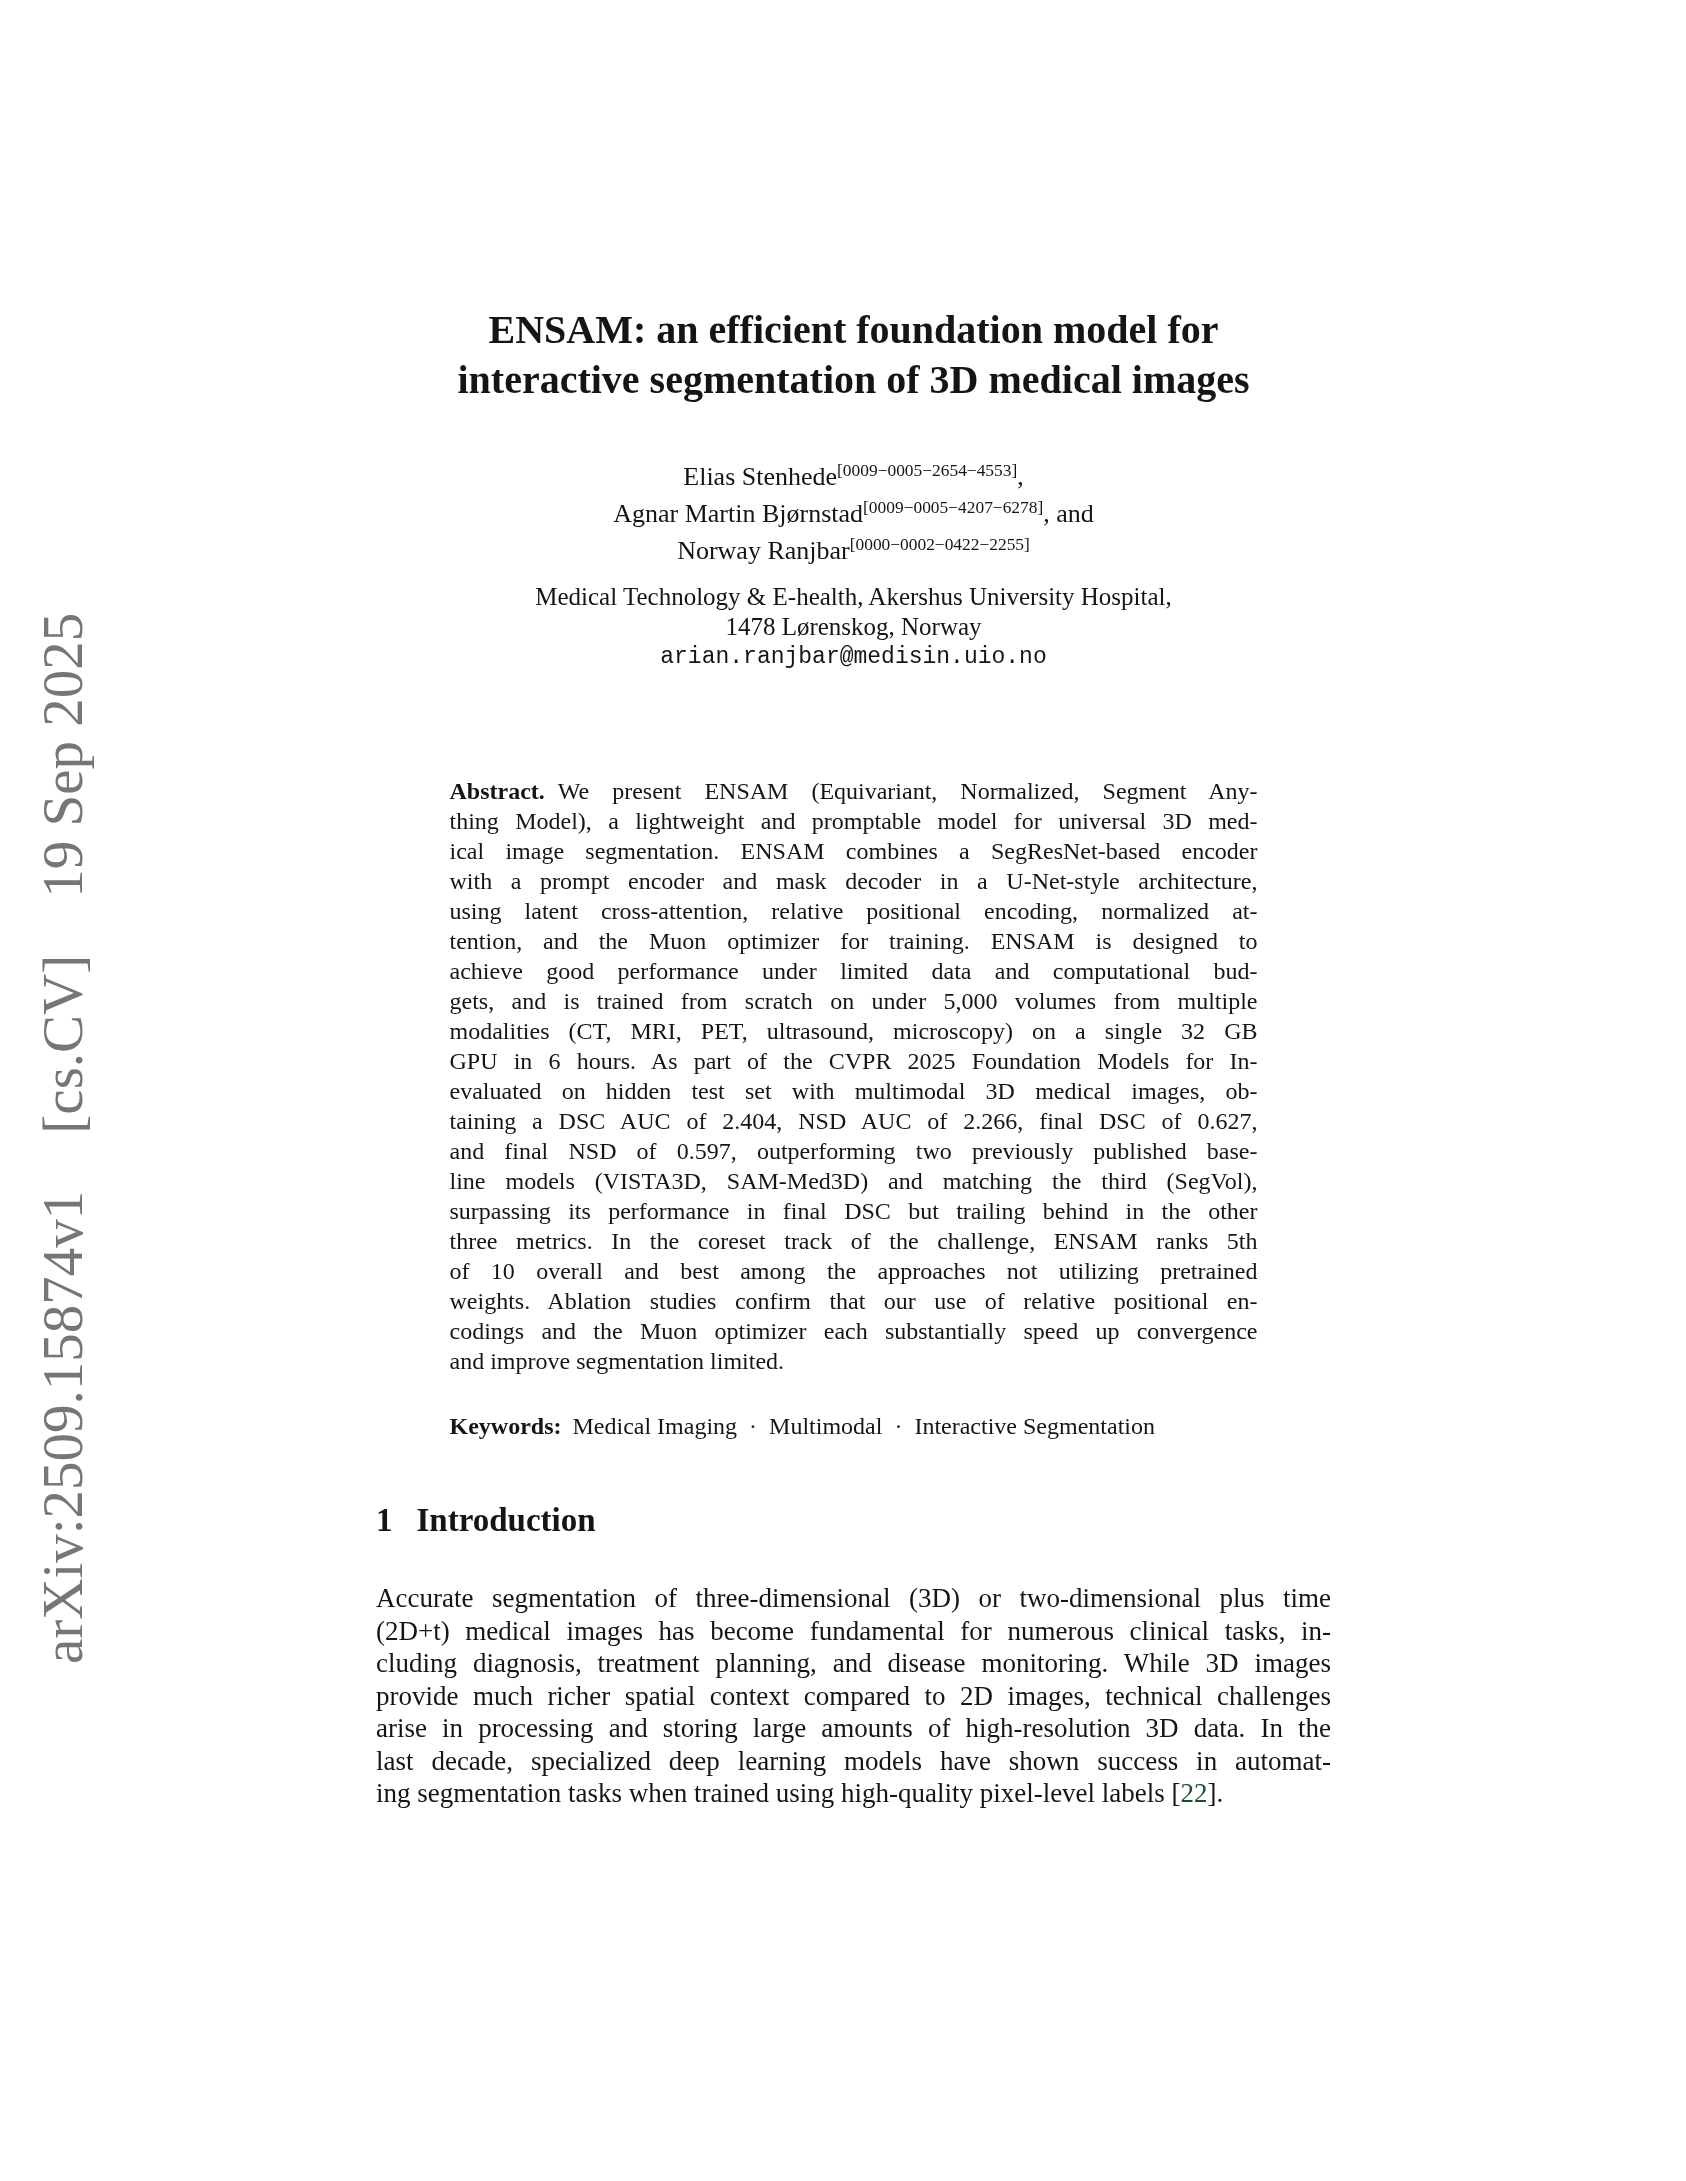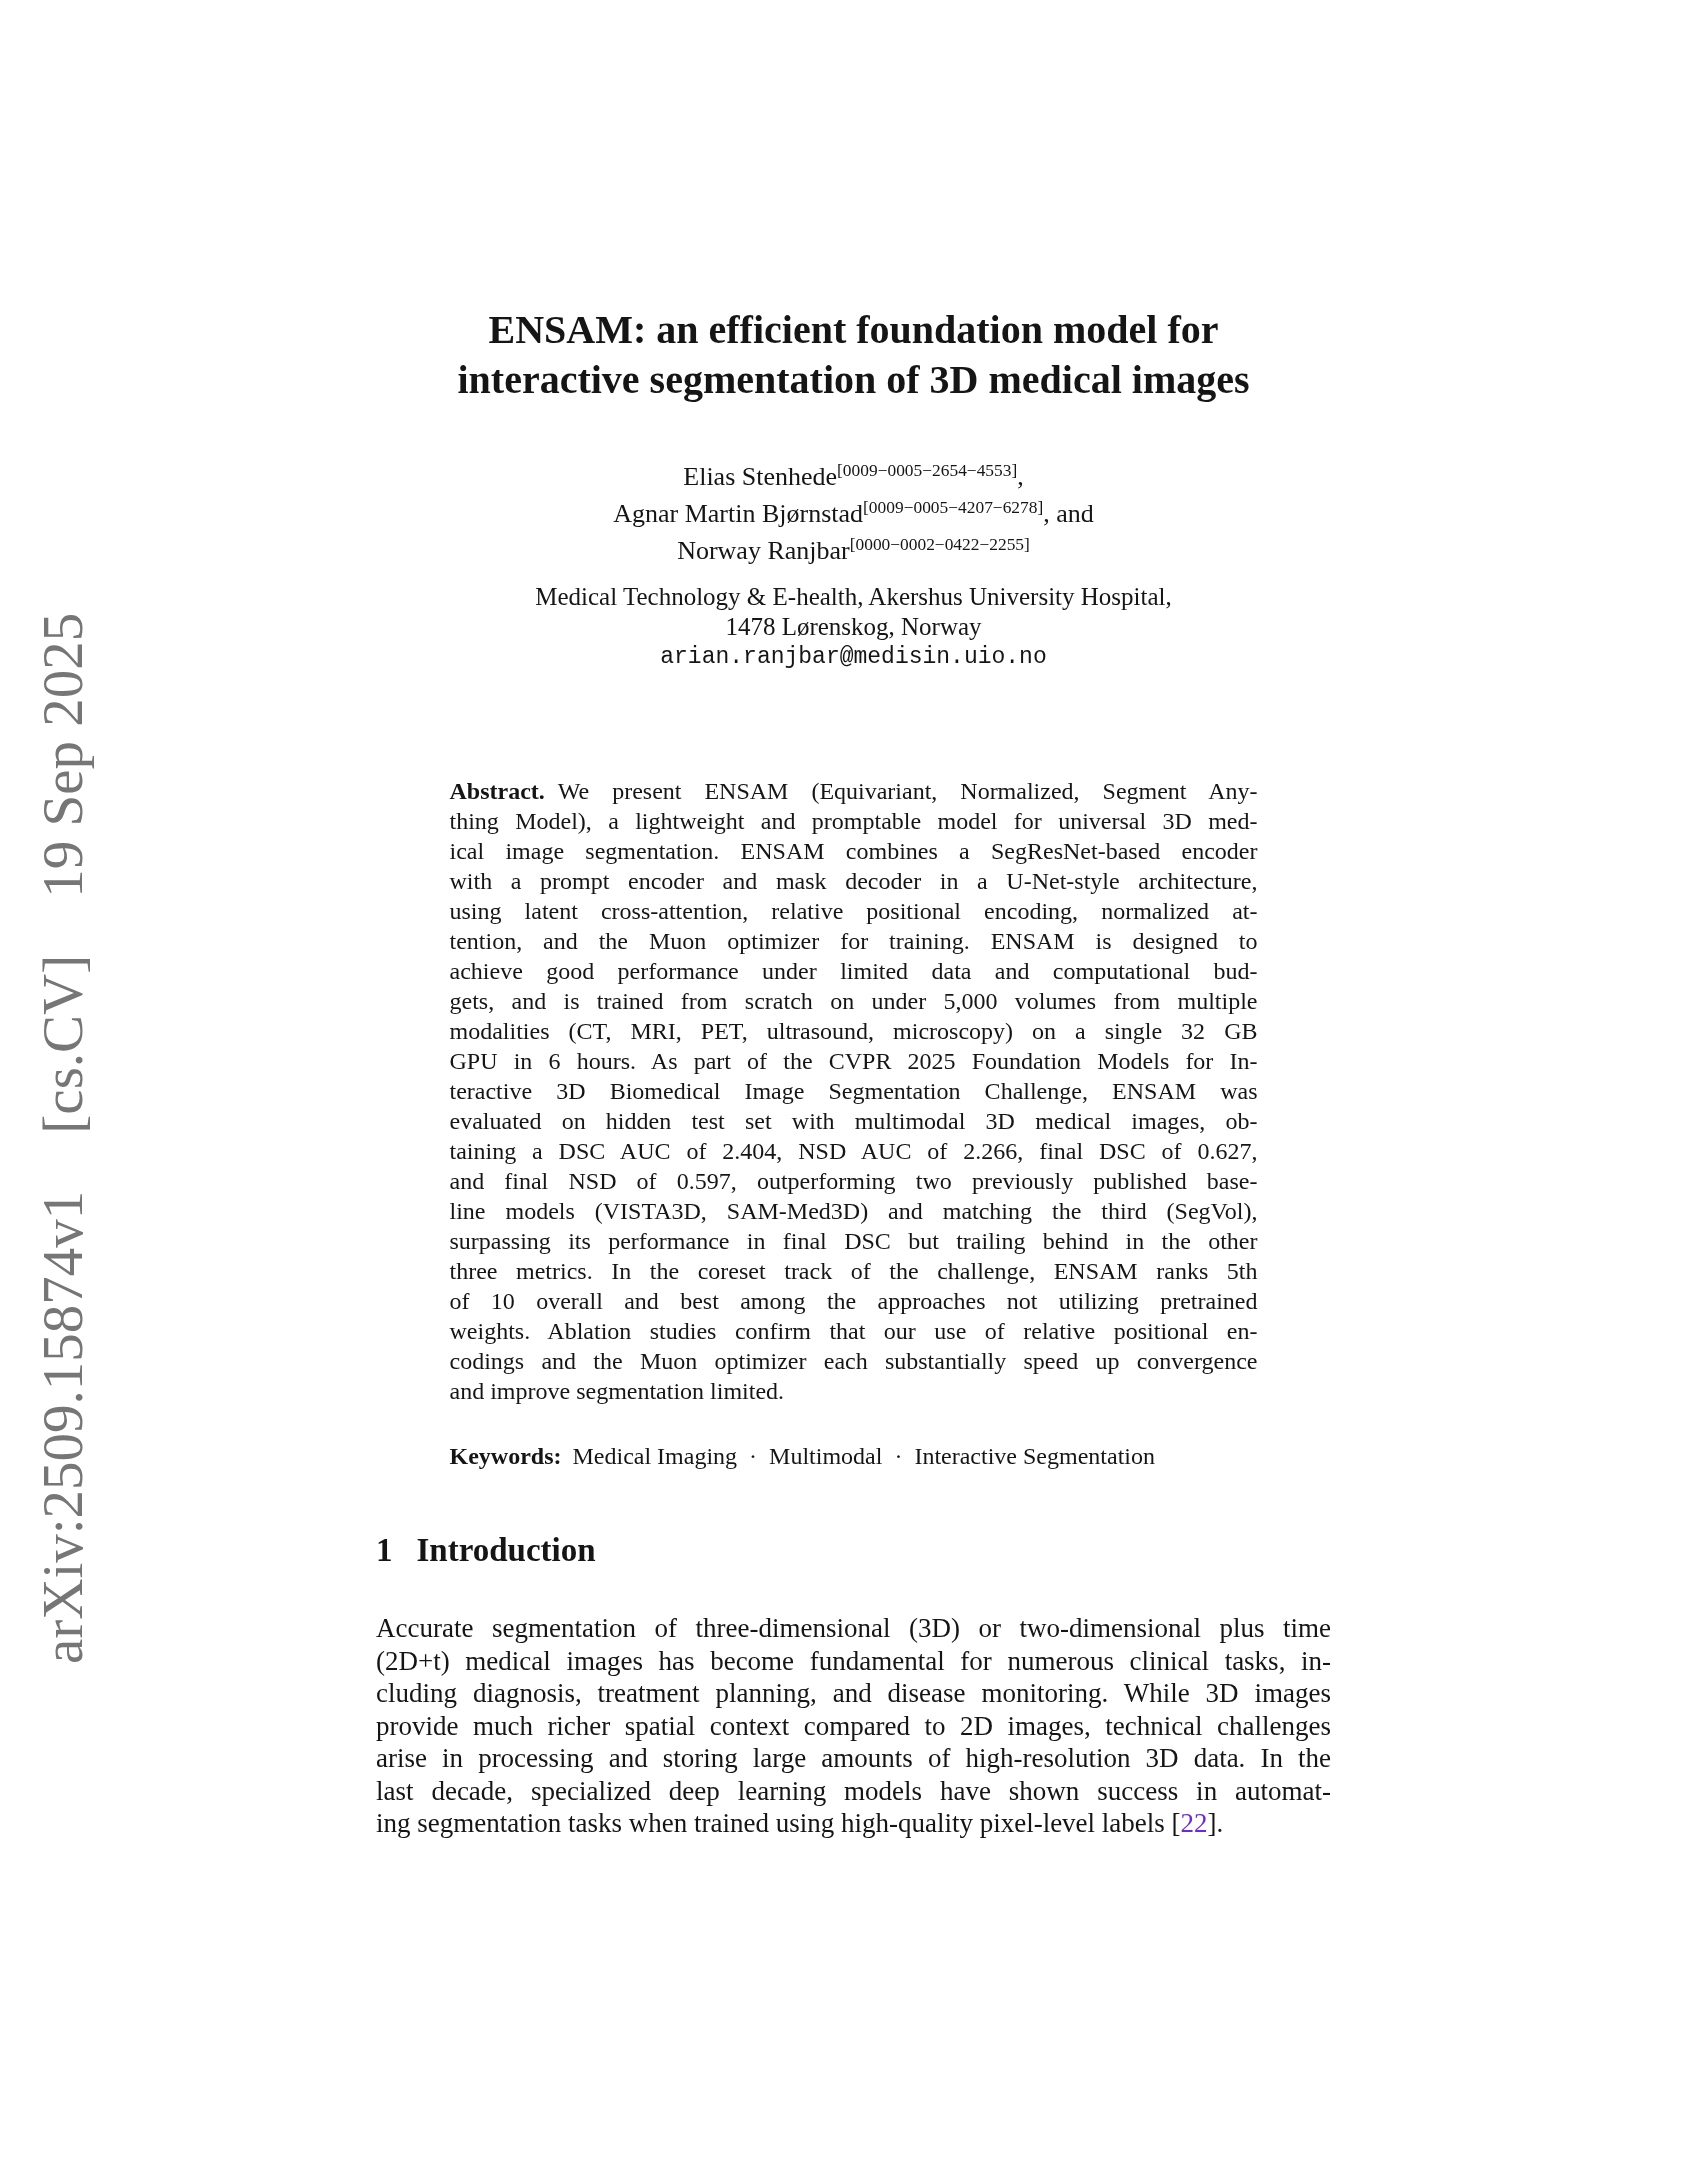--- a/index.html
+++ b/index.html
@@ -123,21 +123,20 @@
       <div class="jline"><b class="ab-label">Abstract.</b><span>We present ENSAM (Equivariant, Normalized, Segment Any-</span></div>
       <div class="jline">thing Model), a lightweight and promptable model for universal 3D med-</div>
       <div class="jline">ical image segmentation. ENSAM combines a SegResNet-based encoder</div>
       <div class="jline">with a prompt encoder and mask decoder in a U-Net-style architecture,</div>
       <div class="jline">using latent cross-attention, relative positional encoding, normalized at-</div>
       <div class="jline">tention, and the Muon optimizer for training. ENSAM is designed to</div>
       <div class="jline">achieve good performance under limited data and computational bud-</div>
       <div class="jline">gets, and is trained from scratch on under 5,000 volumes from multiple</div>
       <div class="jline">modalities (CT, MRI, PET, ultrasound, microscopy) on a single 32 GB</div>
       <div class="jline">GPU in 6 hours. As part of the CVPR 2025 Foundation Models for In-</div>
-      <div class="jline">teractive 3D Biomedical Image Segmentation Challenge, ENSAM was</div>
       <div class="jline">evaluated on hidden test set with multimodal 3D medical images, ob-</div>
       <div class="jline">taining a DSC AUC of 2.404, NSD AUC of 2.266, final DSC of 0.627,</div>
       <div class="jline">and final NSD of 0.597, outperforming two previously published base-</div>
       <div class="jline">line models (VISTA3D, SAM-Med3D) and matching the third (SegVol),</div>
       <div class="jline">surpassing its performance in final DSC but trailing behind in the other</div>
       <div class="jline">three metrics. In the coreset track of the challenge, ENSAM ranks 5th</div>
       <div class="jline">of 10 overall and best among the approaches not utilizing pretrained</div>
       <div class="jline">weights. Ablation studies confirm that our use of relative positional en-</div>
       <div class="jline">codings and the Muon optimizer each substantially speed up convergence</div>
       <div class="jline last">and improve segmentation limited.</div>
@@ -151,18 +150,18 @@
       <span class="sec-num">1</span><span>Introduction</span>
     </h2>
 
     <div class="intro">
       <div class="jline">Accurate segmentation of three-dimensional (3D) or two-dimensional plus time</div>
       <div class="jline">(2D+t) medical images has become fundamental for numerous clinical tasks, in-</div>
       <div class="jline">cluding diagnosis, treatment planning, and disease monitoring. While 3D images</div>
       <div class="jline">provide much richer spatial context compared to 2D images, technical challenges</div>
       <div class="jline">arise in processing and storing large amounts of high-resolution 3D data. In the</div>
       <div class="jline">last decade, specialized deep learning models have shown success in automat-</div>
-      <div class="jline last"><span>ing segmentation tasks when trained using high-quality pixel-level labels [</span><a class="cite" style="color: #6d28d9;">22</a><span>].</span></div>
+      <div class="jline last"><span>ing segmentation tasks when trained using high-quality pixel-level labels [</span><a class="cite" style="color: #14532d;">22</a><span>].</span></div>
     </div>
 
   </div>
 </div>
 
 
 </body></html>

